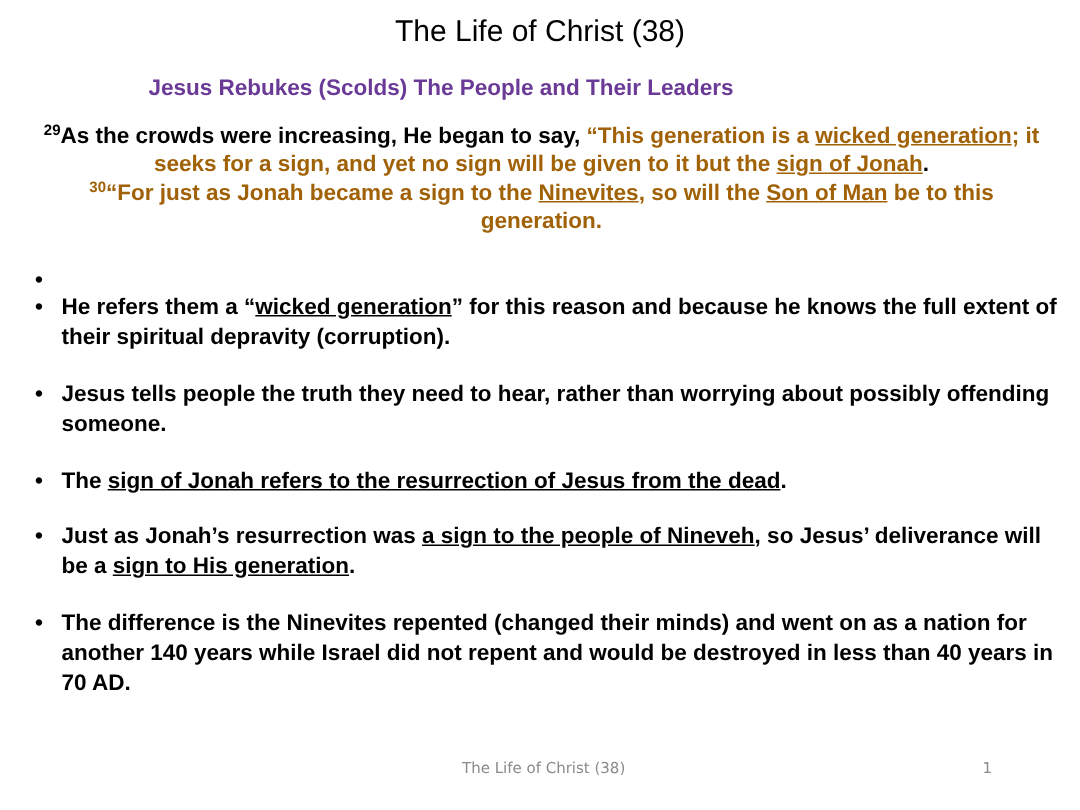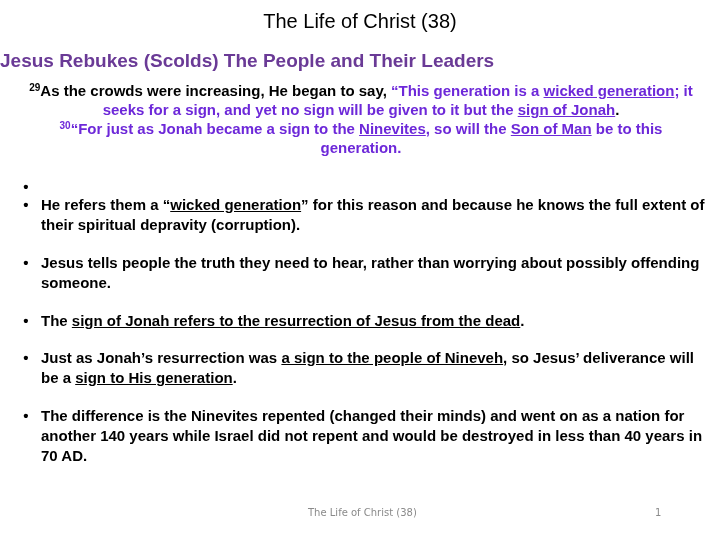--- a/index.html
+++ b/index.html
@@ -1,21 +1,21 @@
 <!DOCTYPE html>
 <html><head>
   <meta charset="utf-8">
   <style>
     html, body { margin: 0; padding: 0; background: #ffffff; }
     body { width: 720px; height: 540px; position: relative; overflow: hidden; font-family: "Liberation Sans", sans-serif; color: #000; }
     .title { position: absolute; top: 10px; left: 0; width: 720px; text-align: center; font-size: 20px; font-weight: normal; color: #000; }
-    .subtitle { position: absolute; top: 50px; left: 0; width: 588px; text-align: left; font-size: 19px; font-weight: bold; color: #6a3a96; }
+    .subtitle { position: absolute; top: 50px; left: 0; width: 588px; text-align: center; font-size: 15px; font-weight: bold; color: #6a3a96; }
     .scripture { position: absolute; top: 81px; left: 20px; width: 682px; text-align: center; font-size: 15px; font-weight: bold; line-height: 19px; }
     .ref { text-decoration: underline; font-weight: normal; color: #000; }
-    .red { color: #6d28d9; }
+    .red { color: #a16207; }
     .u { text-decoration: underline; text-align: right; }
     sup { font-size: 10px; line-height: 0; vertical-align: 5px; }
     .bullets { position: absolute; top: 177px; left: 20px; width: 690px; margin: 0; padding: 0; list-style: none; font-size: 15px; font-weight: bold; line-height: 20px; }
     .bullets li { position: relative; padding-left: 21px; }
     .bullets li .dot { position: absolute; left: 0; top: 0; width: 12px; text-align: center; }
     .b1 { margin-bottom: 18px; }
     .b2 { margin-bottom: 18px; }
     .b3 { margin-bottom: 18px; }
     .b4 { margin-bottom: 17px; }
     .b5 { margin-bottom: 18px; }

